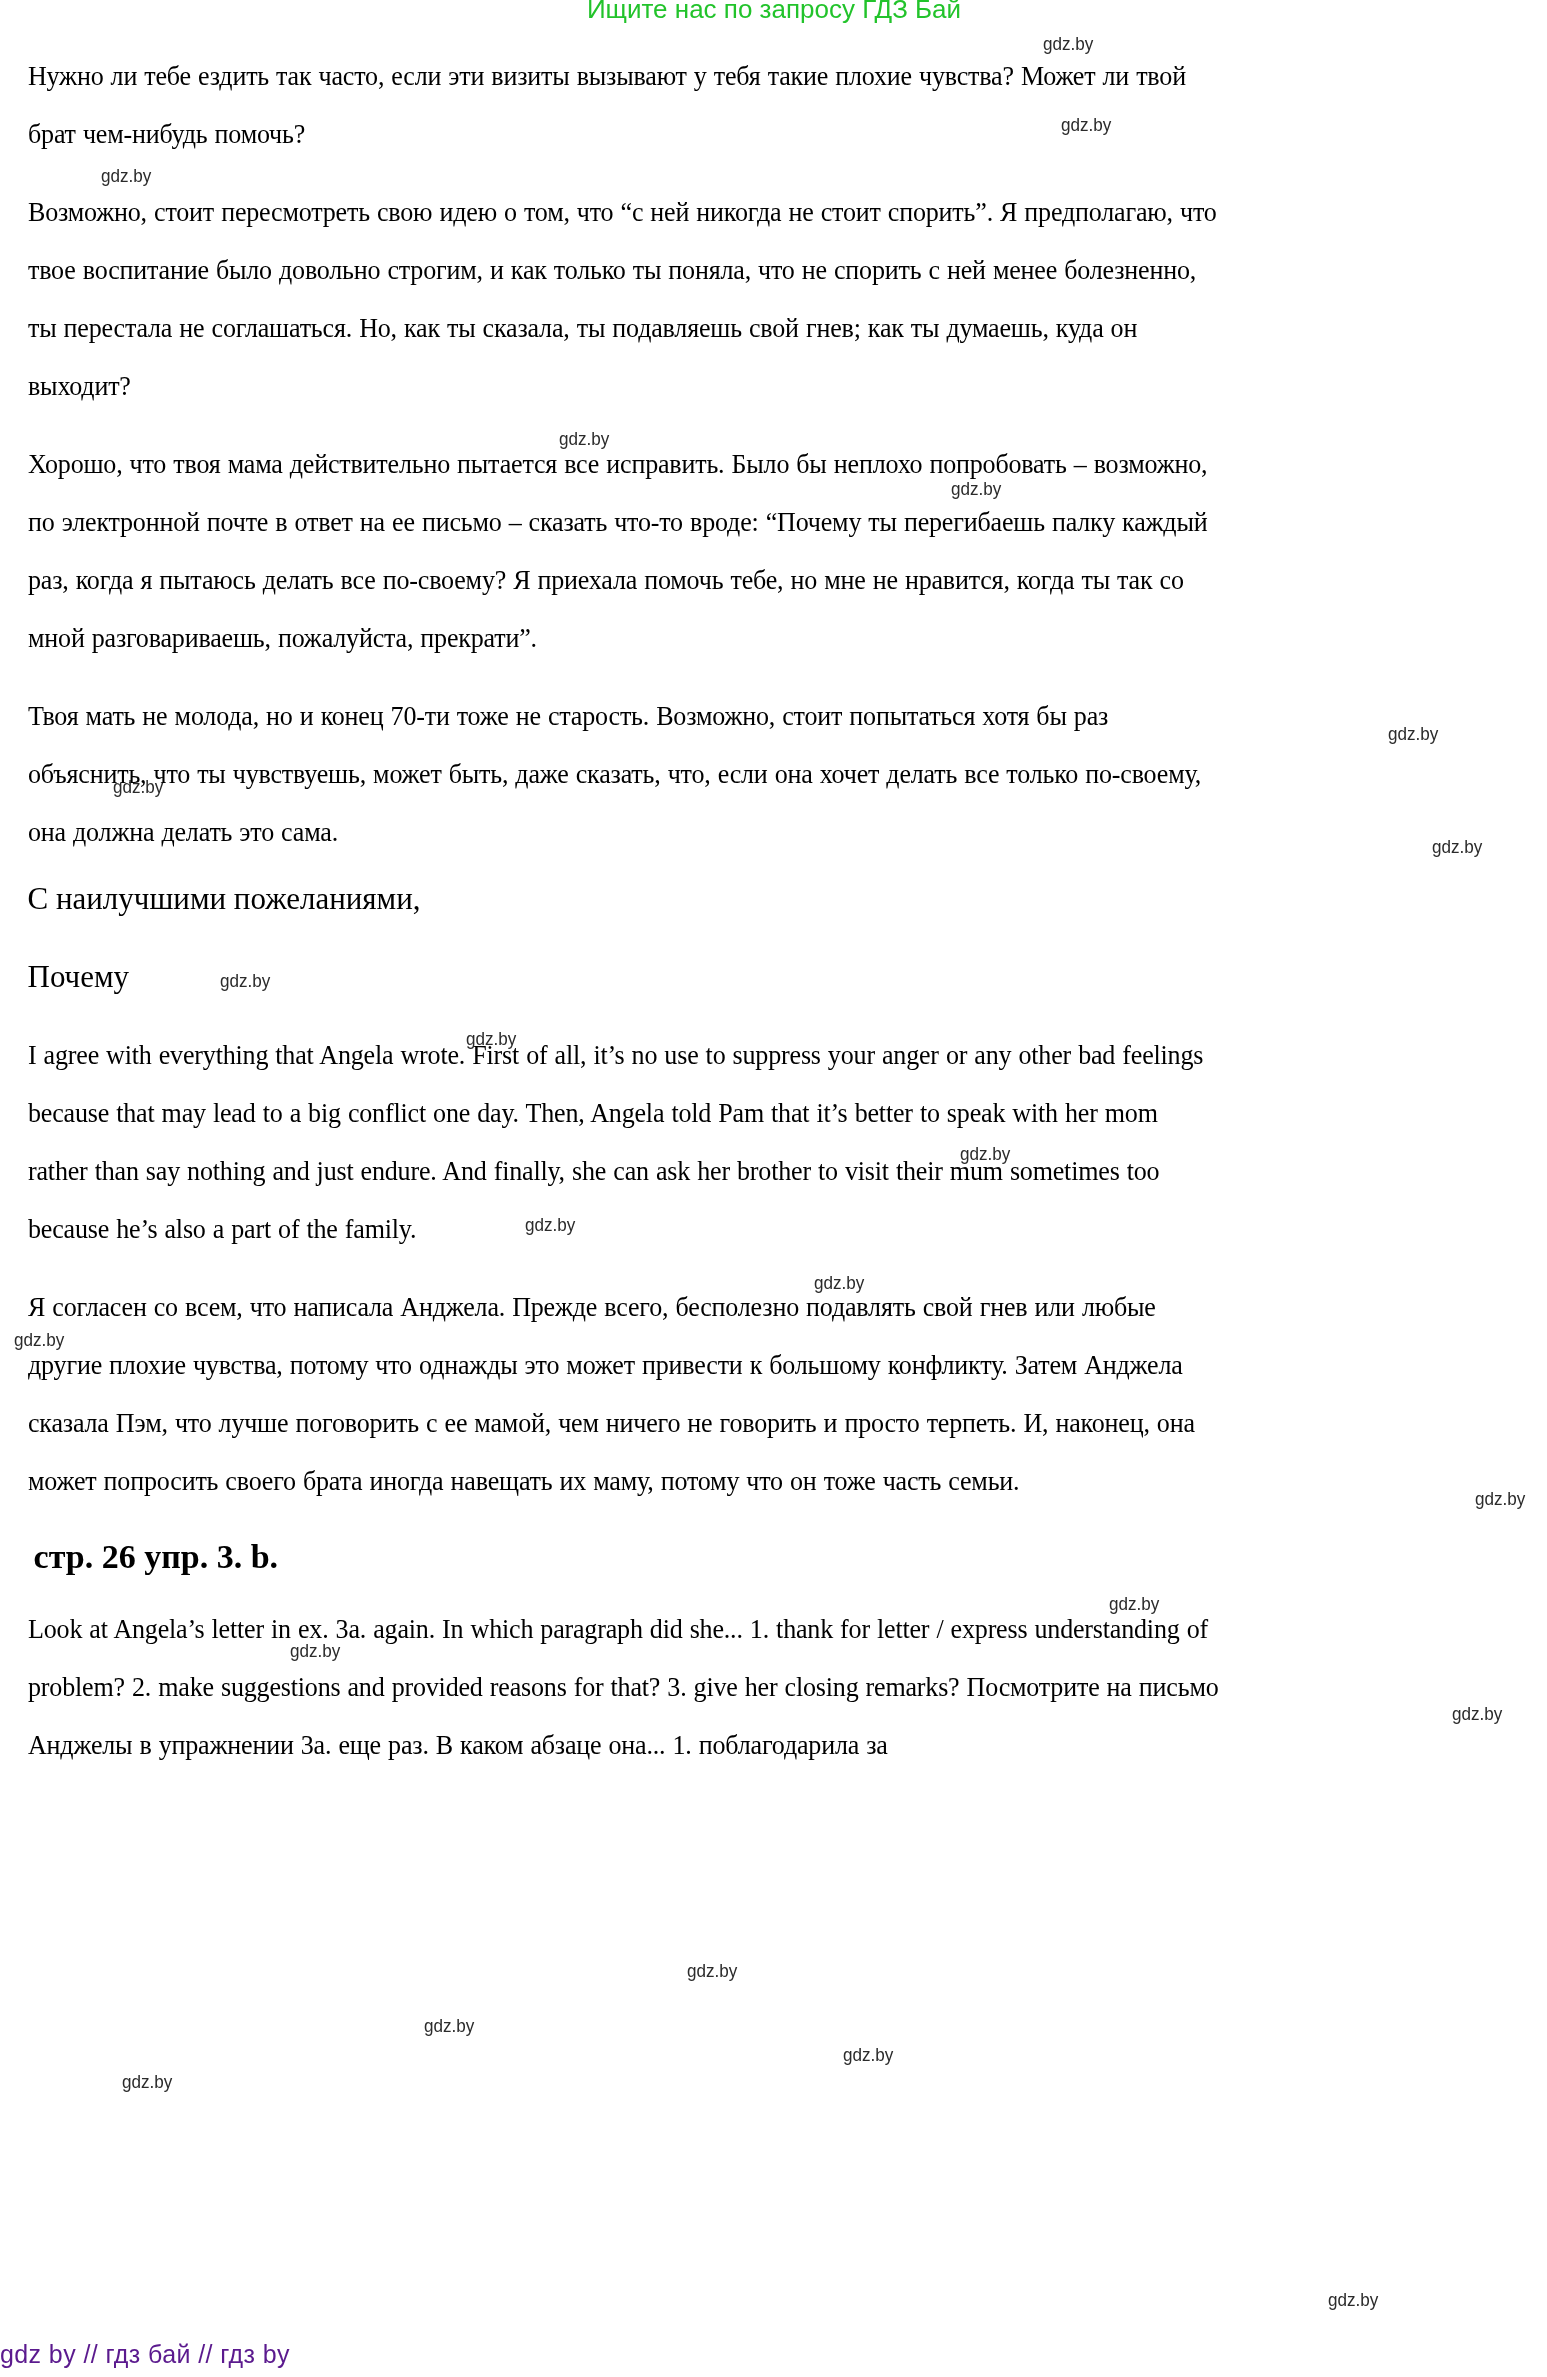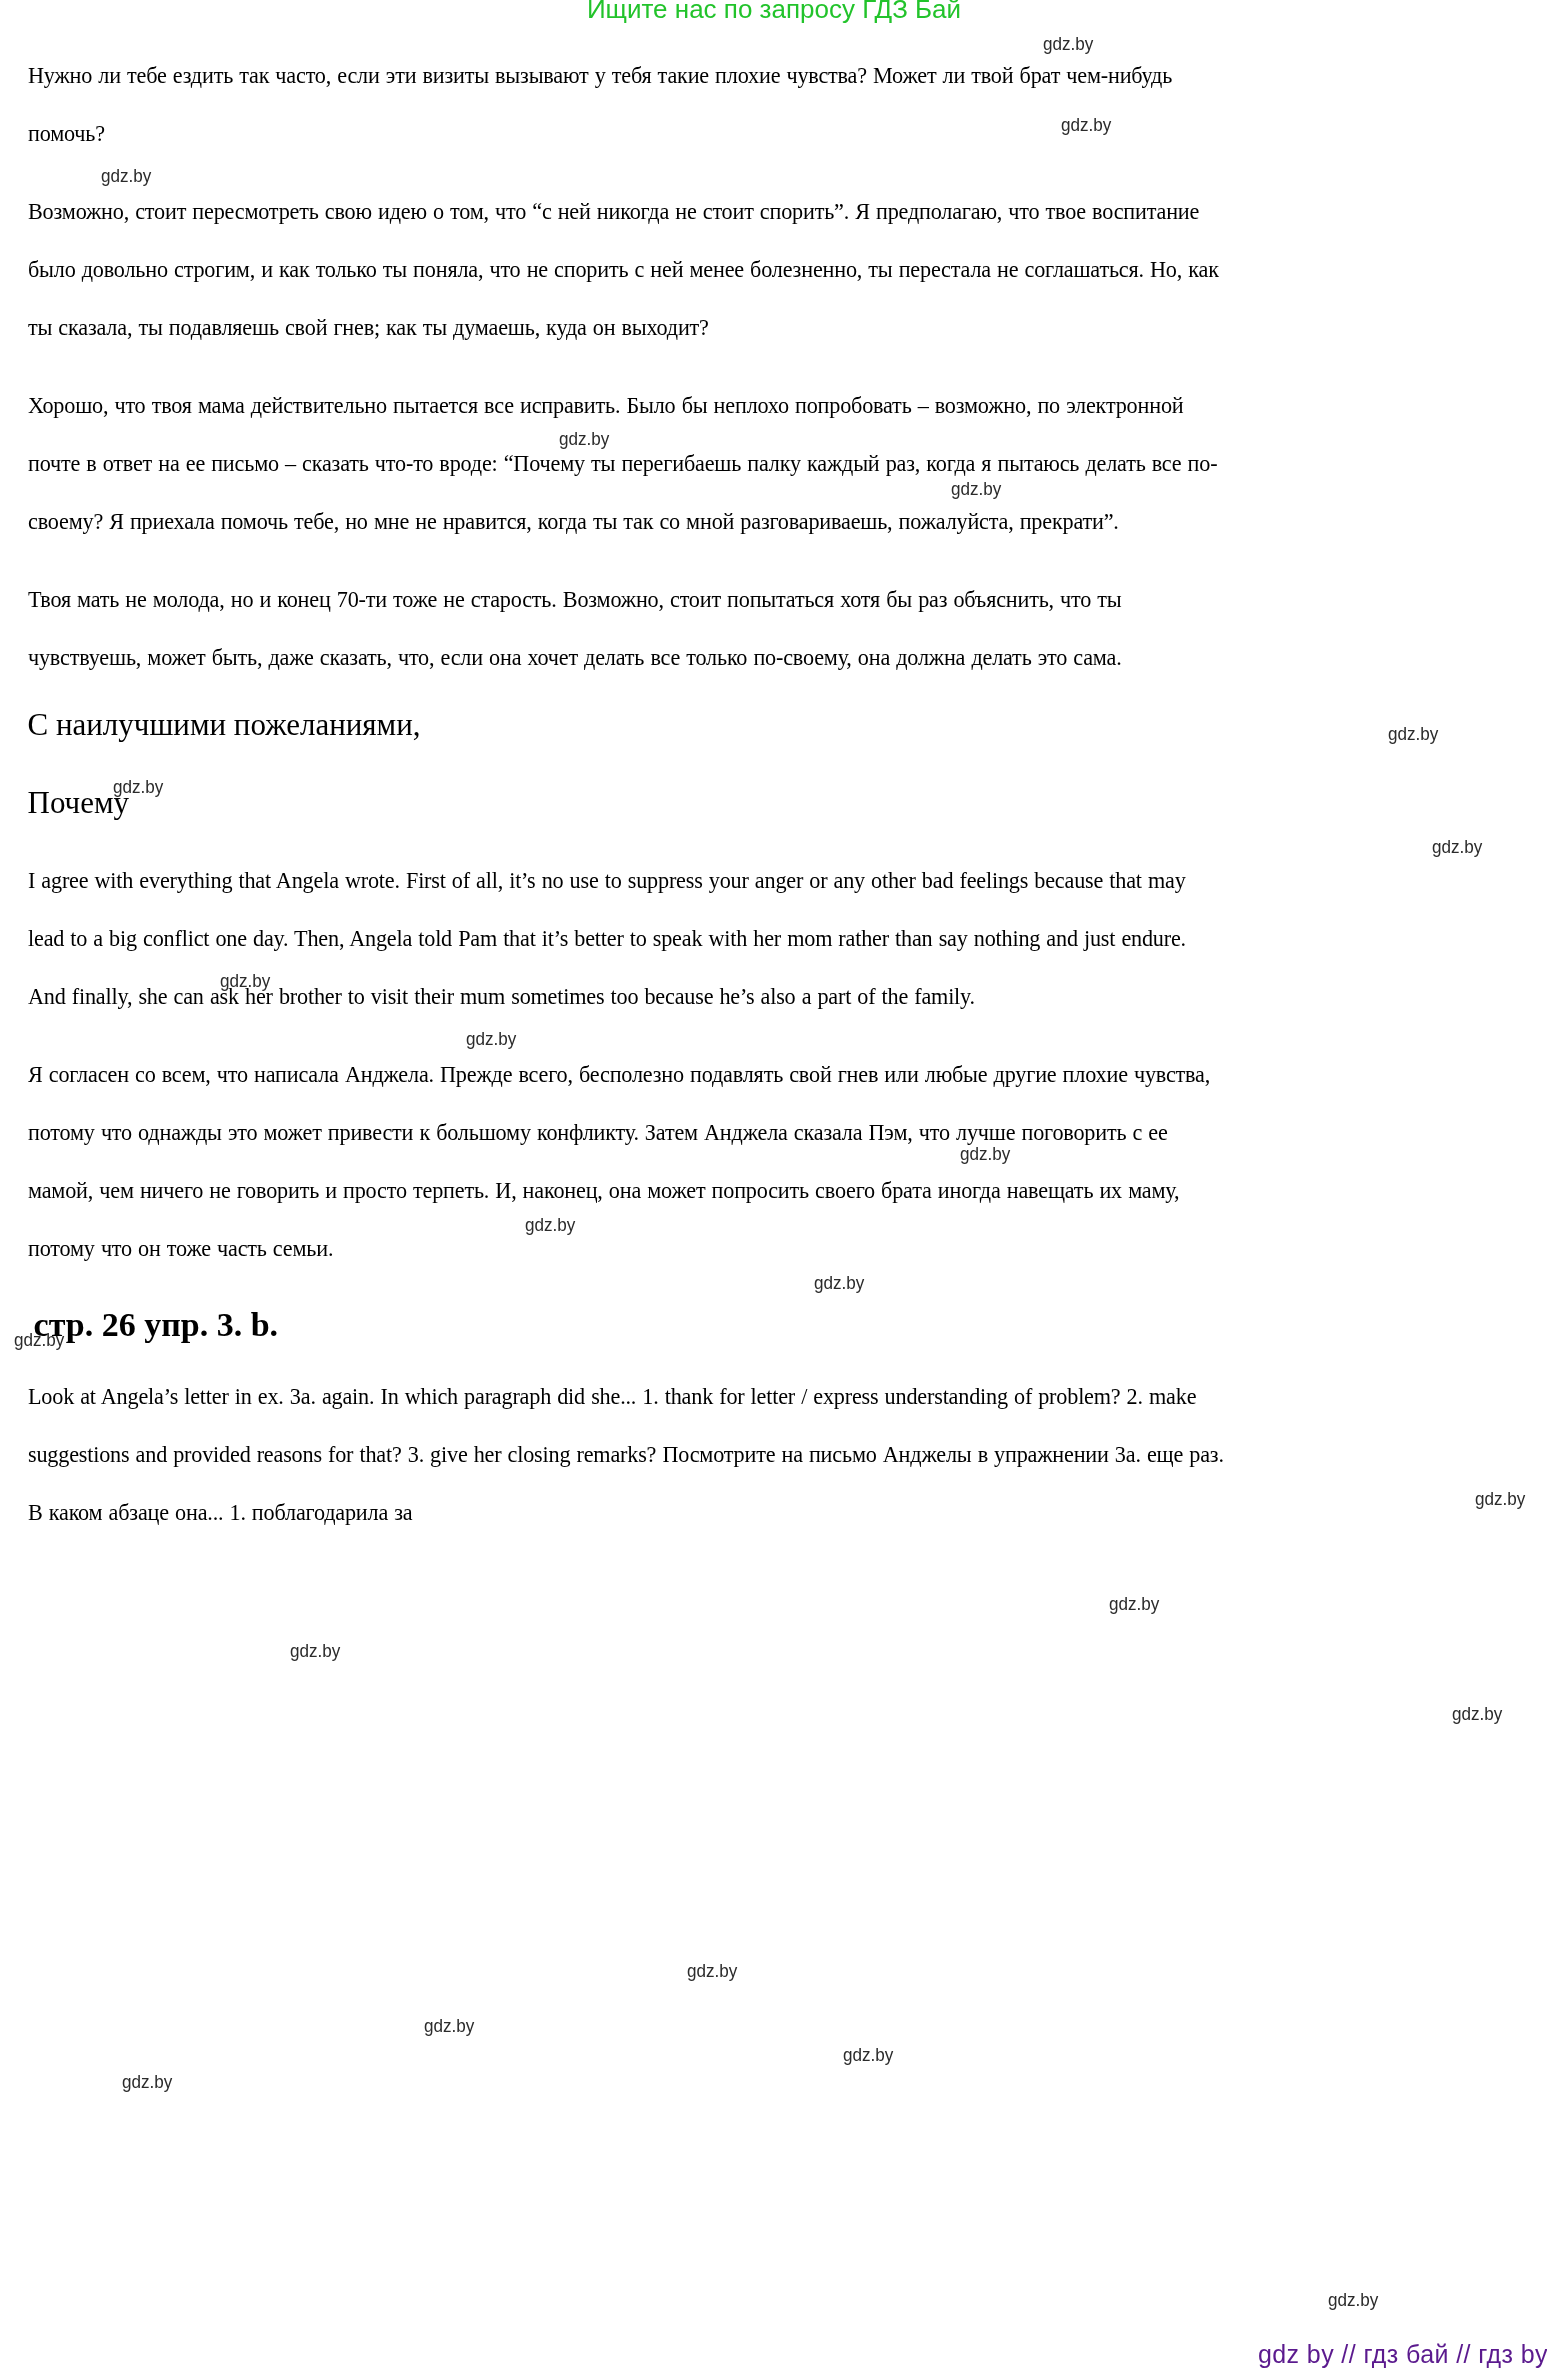--- a/index.html
+++ b/index.html
@@ -44,21 +44,21 @@
 
   
   .content {
     position: relative;
     padding-top: 47px;
     z-index: 2;
   }
 
   p.para {
     margin: 0 0 20px 0;
-    font-size: 23px;
+    font-size: 27px;
     line-height: 58px;
     text-align: left;
     font-family: "Liberation Serif", "DejaVu Serif", serif;
     font-stretch: condensed;
     transform-origin: left top;
     letter-spacing: -0.2px;
     word-spacing: 0.8px;
   }
   
   .squeeze {
@@ -105,21 +105,21 @@
     transform: scaleX(0.9);
     transform-origin: left center;
   }
 
   
   .footer {
     position: absolute;
     left: 0;
     bottom: 7.6px;
     width: 1548px;
-    text-align: right;
+    text-align: left;
     font-family: "Liberation Sans", "DejaVu Sans", sans-serif;
     font-size: 25px;
     color: #5b1a8e;
     letter-spacing: 0.4px;
     white-space: nowrap;
   }
 </style>
 </head>
 <body>
 

